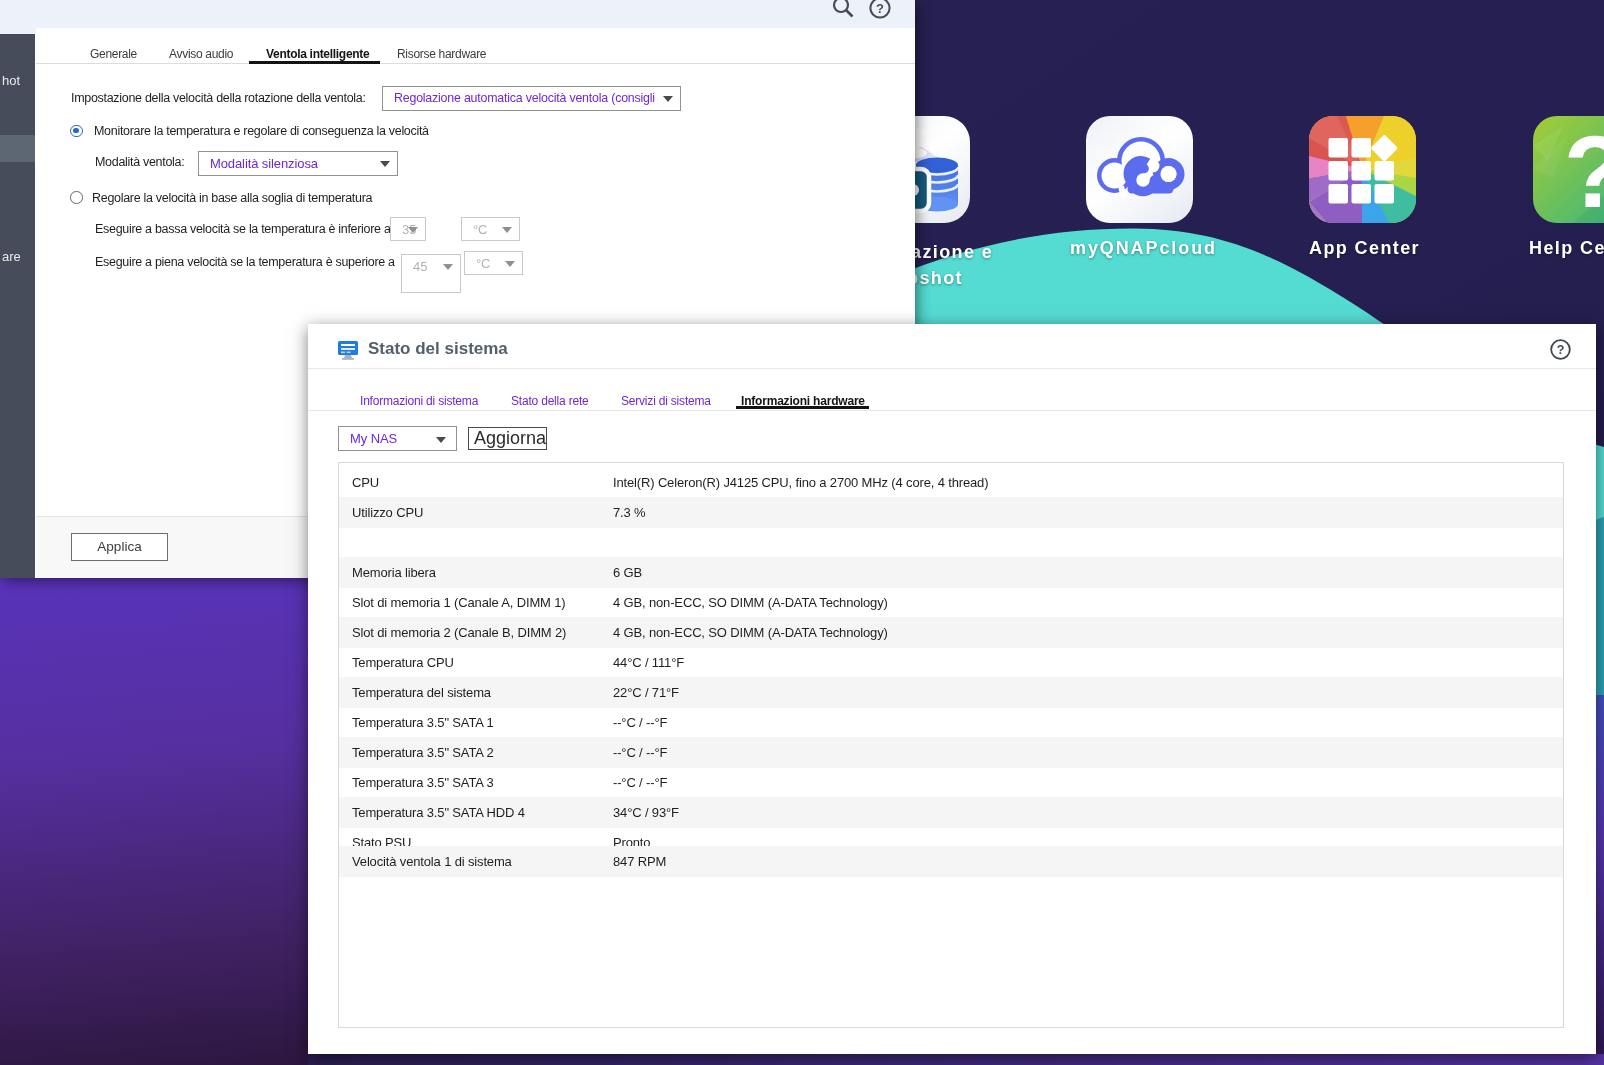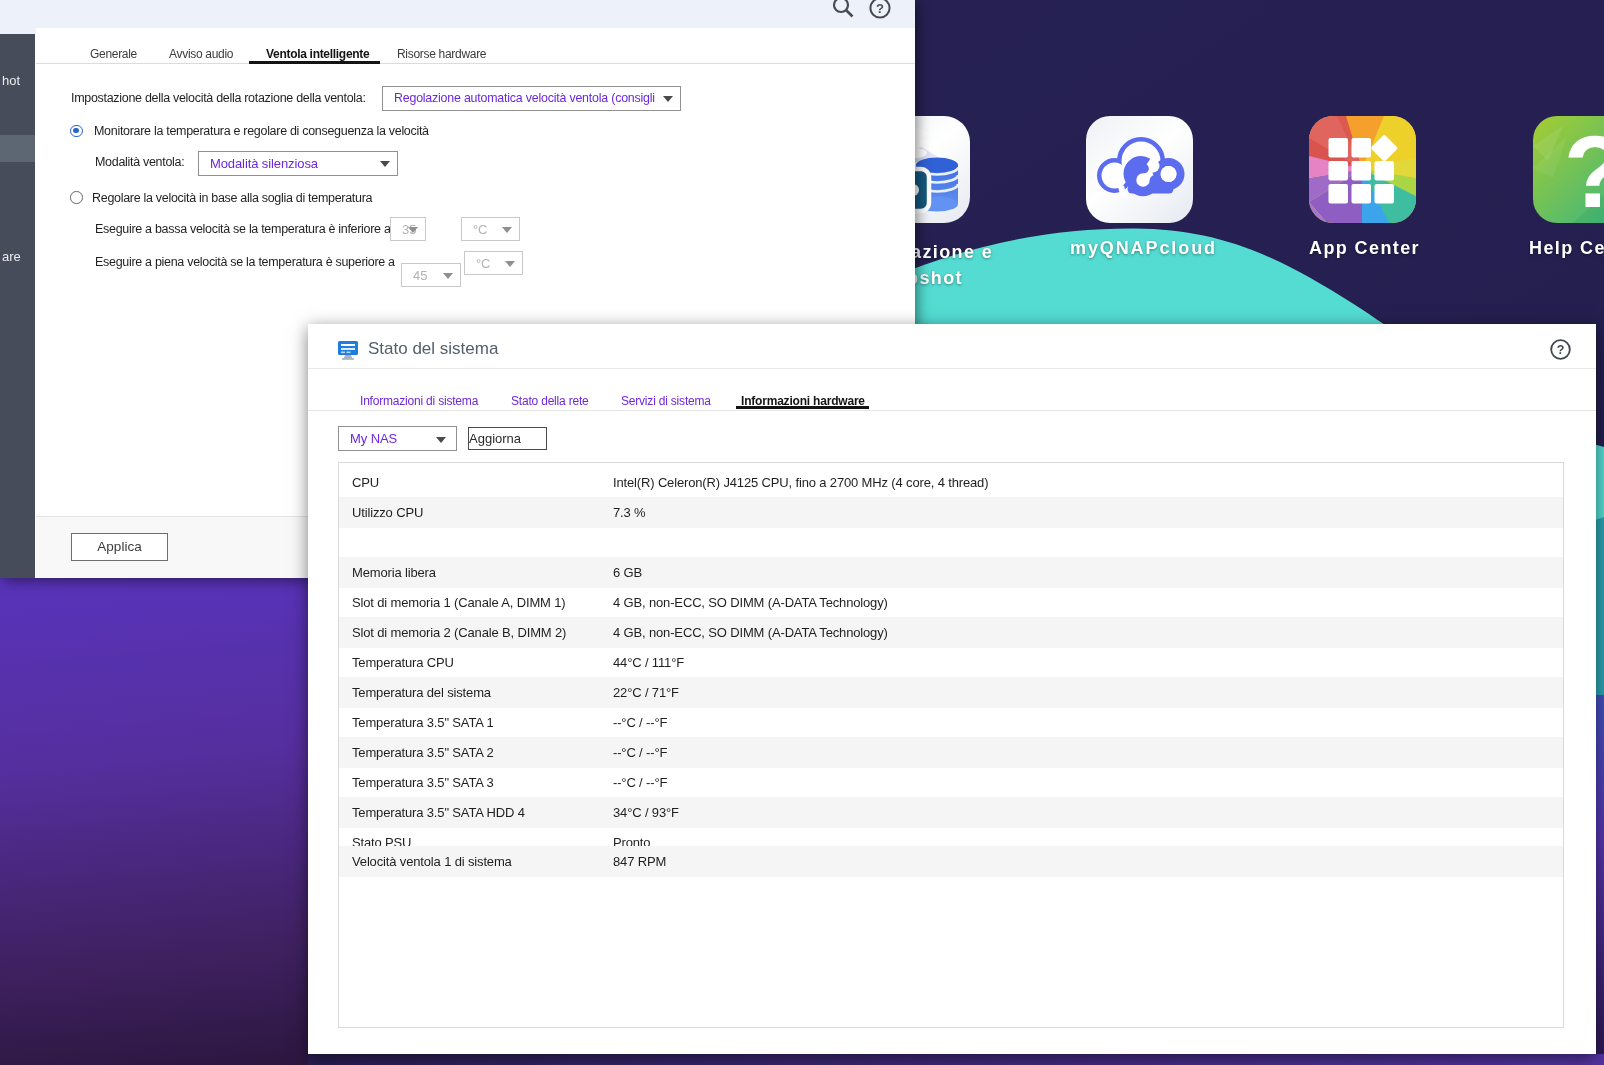--- a/index.html
+++ b/index.html
@@ -35,29 +35,29 @@
                   border-radius:50%;background:#2a66cf;}
   .radio.off{border:1.7px solid #65696e;}
   #panel .footline{position:absolute;left:36px;top:516px;width:879px;height:1px;background:#e3e3e3;}
   #panel .footer{position:absolute;left:36px;top:517px;width:879px;height:61px;background:#f8f8f8;}
   #panel .applybtn{position:absolute;left:71px;top:533px;width:97px;height:28px;background:#fff;
         border:1px solid #6e6e6e;box-sizing:border-box;font-size:13.5px;color:#3c3c3c;
         text-align:center;line-height:26px;}
   
   #status{position:absolute;left:308px;top:324px;width:1288px;height:730px;background:#fff;
           box-shadow:0 4px 16px rgba(0,0,0,.5);}
-  #status .title{position:absolute;left:60px;top:15px;font-size:17px;font-weight:normal;color:#53606c;}
+  #status .title{position:absolute;left:60px;top:15px;font-size:17px;font-weight:bold;color:#53606c;}
   #status .titleline{position:absolute;left:0;top:44px;width:100%;height:1px;background:#e8e8e8;}
   .stab{position:absolute;top:70px;font-size:12px;letter-spacing:-0.2px;color:#6d28d9;white-space:nowrap;}
   .stabu{position:absolute;left:428px;top:82px;width:133px;height:3px;background:#141414;}
   .stabline{position:absolute;left:0;top:86px;width:100%;height:1px;background:#e6e6e6;}
   #mynas{left:30px;top:102px;width:119px;height:25px;}
   #aggiorna{position:absolute;left:160px;top:103px;width:79px;height:23px;background:#fff;
-       border:1px solid #4a4a4a;box-sizing:border-box;font-size:13px;color:#2b2b2b;
-       text-align:left;line-height:21px;}
+       border:1px solid #4a4a4a;box-sizing:border-box;font-size:18px;color:#2b2b2b;
+       text-align:right;line-height:21px;}
   #tbl{position:absolute;left:30px;top:138px;width:1226px;height:566px;
        border:1px solid #d9d9d9;box-sizing:border-box;}
   .row{position:absolute;left:0;width:1224px;height:31px;font-size:13px;letter-spacing:-0.15px;color:#1f1f1f;}
   .row.alt{background:#f5f5f5;}
   .row .c1{position:absolute;left:13px;top:8px;white-space:nowrap;}
   .row .c2{position:absolute;left:274px;top:8px;white-space:nowrap;}
 </style>
 </head>
 <body>
 <div id="desktop">
@@ -247,21 +247,21 @@
   <div class="sel-box sel-dis" style="left:390px;top:217px;width:36px;height:24px">
     <div class="txt">35</div>
       <div class="caret" style="right:7px;top:9px"></div>
   </div>
   <div class="sel-box sel-dis" style="left:461px;top:217px;width:59px;height:24px">
     <div class="txt">°C</div>
       <div class="caret" style="right:7px;top:9px"></div>
   </div>
 
   <div class="flabel" style="left:95px;top:255px">Eseguire a piena velocità se la temperatura è superiore a</div>
-  <div class="sel-box sel-dis" style="left:401px;top:263px;width:60px;height:24px">
+  <div class="sel-box sel-dis" style="left:401px;top:254px;width:60px;height:39px">
     <div class="txt">45</div>
       <div class="caret" style="right:7px;top:9px"></div>
   </div>
   <div class="sel-box sel-dis" style="left:464px;top:251px;width:59px;height:24px">
     <div class="txt">°C</div>
       <div class="caret" style="right:7px;top:9px"></div>
   </div>
 
   <div class="footline"></div>
   <div class="footer"></div>

